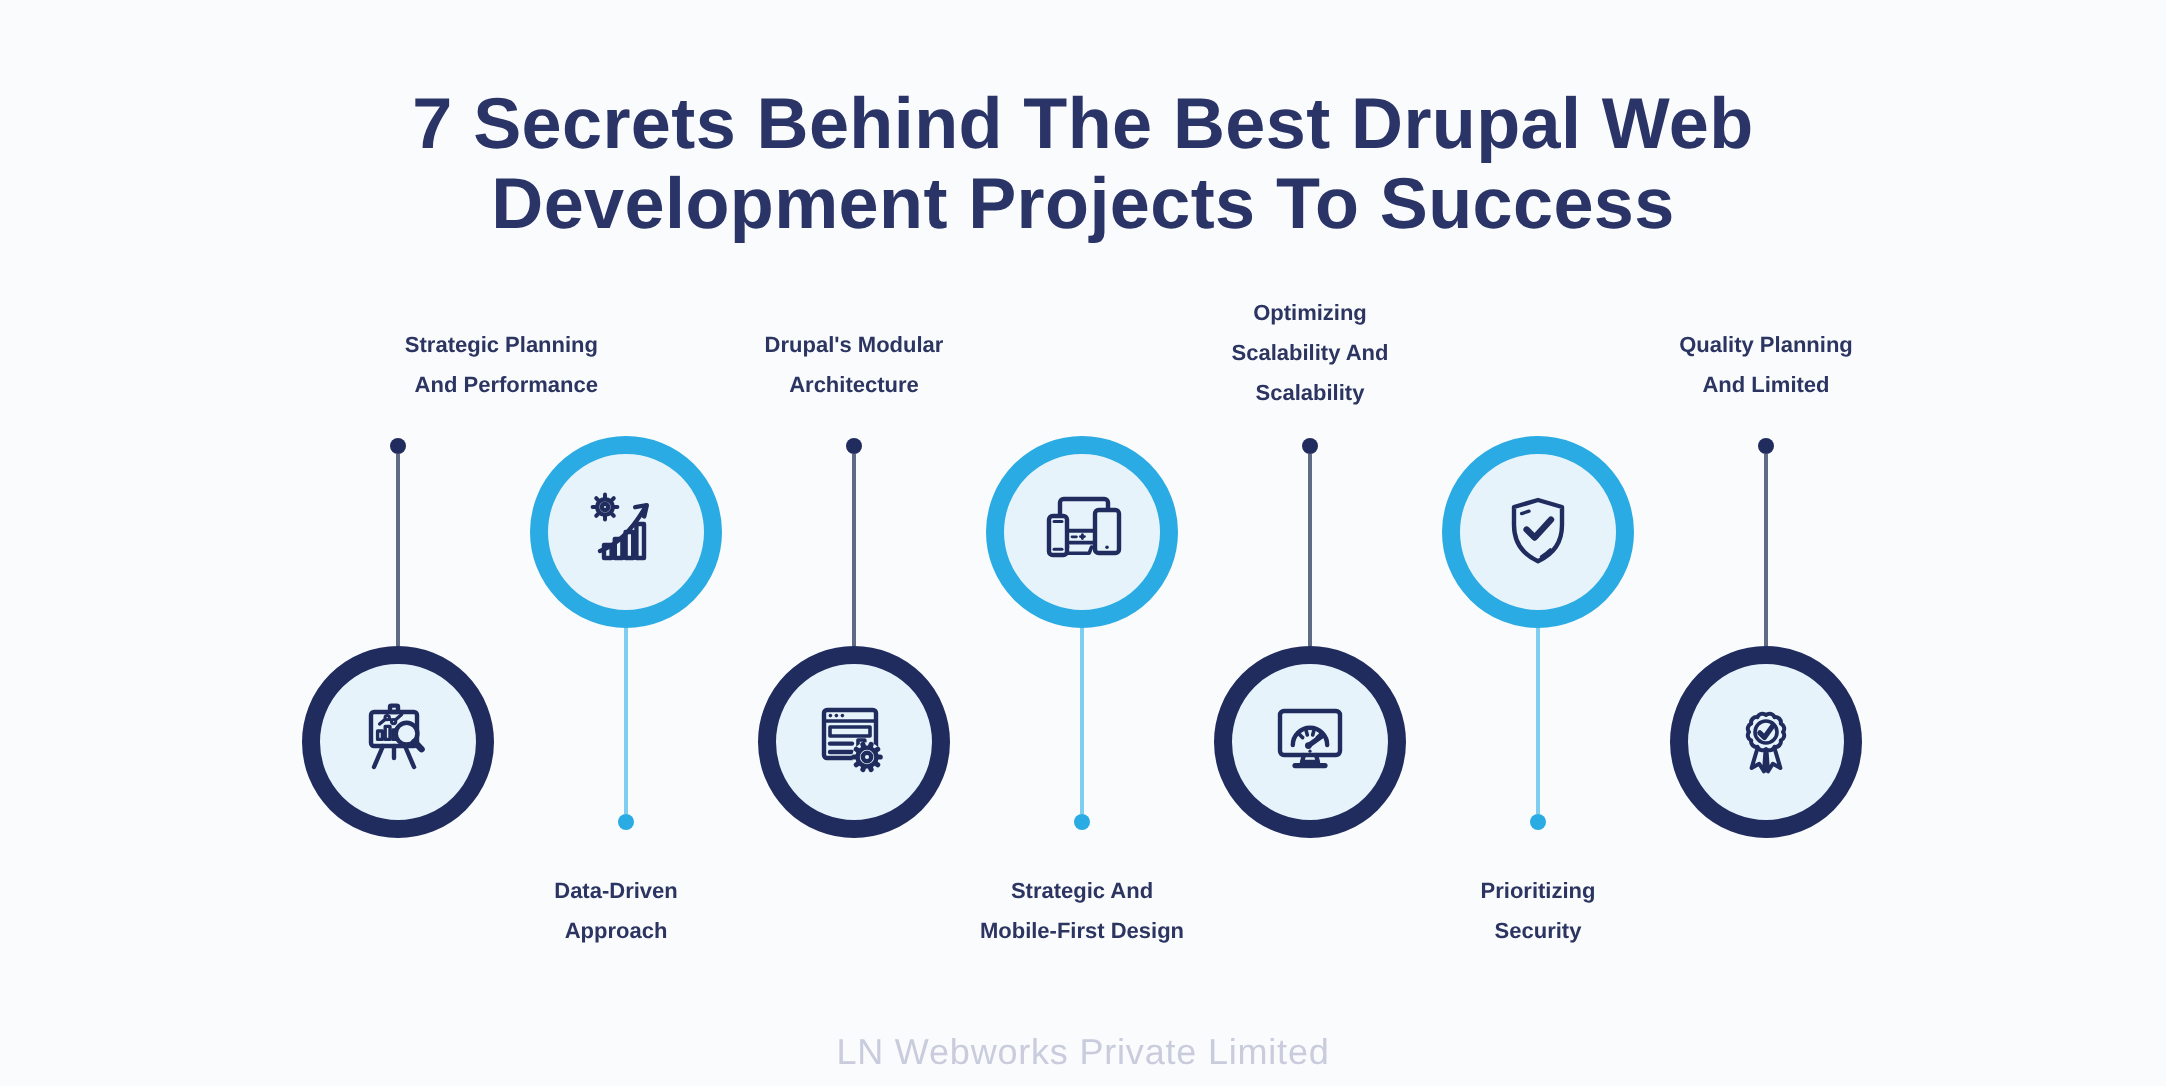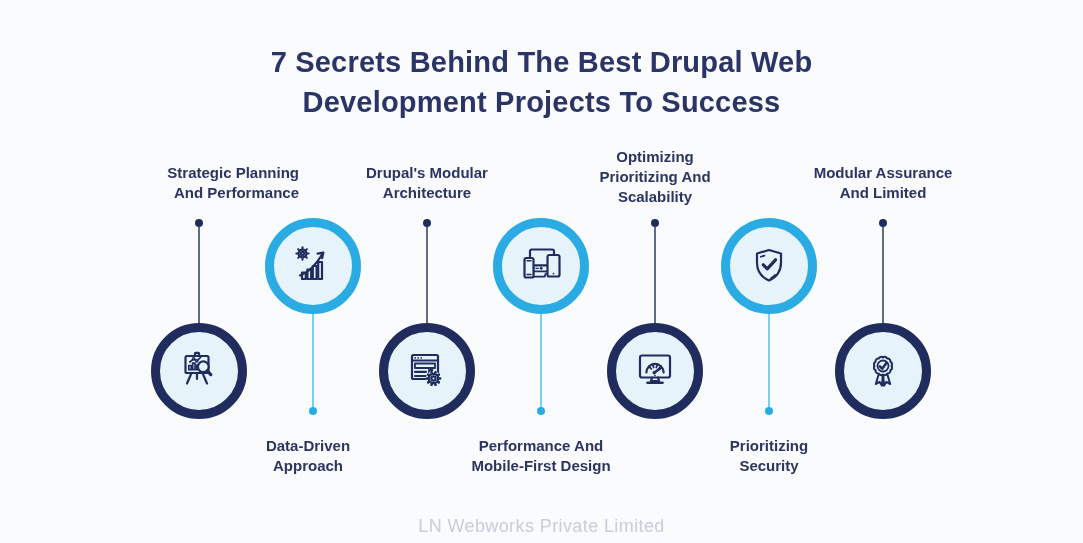--- a/index.html
+++ b/index.html
@@ -3,27 +3,27 @@
 <meta charset="utf-8">
 <style>
   html,body{margin:0;padding:0;}
   .canvas{
     position:relative; width:1083px; height:543px;
     background:#fafbfc; overflow:hidden;
     font-family:"Liberation Sans",sans-serif;
   }
   .title{
     position:absolute; top:42px; left:0; width:100%;
-    text-align:center; font-size:29px; font-weight:700;
+    text-align:center; font-size:36px; font-weight:700;
     color:#2b3467; line-height:40px; letter-spacing:.2px;
   }
   .title span{display:block;}
   .step-label{
     position:absolute; width:200px; text-align:center;
-    font-size:15px; font-weight:600; color:#2c3561; line-height:20px;
+    font-size:11px; font-weight:600; color:#2c3561; line-height:20px;
   }
   .step-label span{display:block;}
   .dot{position:absolute; width:8px; height:8px; border-radius:50%;}
   .dot.navy{background:#202c5e;}
   .dot.cyan{background:#2aabe3;}
   .stem{position:absolute; width:2px;}
   .stem.gray{background:#5e6a86;}
   .stem.cyan{background:#7fcdf1;}
   .circle{
     position:absolute; width:78px; height:78px; border-radius:50%;
@@ -153,29 +153,29 @@
         <rect x="7.5" y="16" width="9" height="19.5" rx="1.8" fill="#e7f3fb"></rect>
         <line x1="10" y1="18.8" x2="14" y2="18.8" stroke-width="1.5"></line>
         <line x1="10" y1="32.6" x2="14" y2="32.6" stroke-width="1.5"></line>
         <rect x="30.5" y="13" width="12" height="21.5" rx="1.8" fill="#e7f3fb"></rect>
         <circle cx="36.5" cy="31.6" r="0.9" fill="#202c5e" stroke="none"></circle>
       </svg>
     </div>
     <div class="stem cyan" style="left:540px; top:314px; height:93px;"></div>
     <div class="dot cyan" style="left:537px; top:407px;"></div>
     <div class="step-label" style="left:441px; top:436px;">
-      <span>Performance And</span>
+      <span>Strategic And</span>
       <span>Mobile-First Design</span>
     </div>
   </div>
 
   <div>
     <div class="step-label" style="left:555px; top:147px;">
       <span>Optimizing</span>
-      <span>Prioritizing And</span>
+      <span>Scalability And</span>
       <span>Scalability</span>
     </div>
     <div class="dot navy" style="left:651px; top:219px;"></div>
     <div class="stem gray" style="left:654px; top:227px; height:96px;"></div>
     <div class="circle navy" style="left:607px; top:323px;">
       <svg class="icon" width="48" height="48" viewBox="0 0 48 48">
         <rect x="9" y="8.5" width="30" height="22" rx="2"></rect>
         <path d="M21 30.5 L20 34 H28 L27 30.5"></path>
         <line x1="16.5" y1="35.8" x2="31.5" y2="35.8" stroke-width="2.6"></line>
         <path d="M15.4 25.5 A8.6 8.6 0 0 1 32.6 25.5"></path>
@@ -202,21 +202,21 @@
     <div class="stem cyan" style="left:768px; top:314px; height:93px;"></div>
     <div class="dot cyan" style="left:765px; top:407px;"></div>
     <div class="step-label" style="left:669px; top:436px;">
       <span>Prioritizing</span>
       <span>Security</span>
     </div>
   </div>
 
   <div>
     <div class="step-label" style="left:783px; top:163px;">
-      <span>Modular Assurance</span>
+      <span>Quality Planning</span>
       <span>And Limited</span>
     </div>
     <div class="dot navy" style="left:879px; top:219px;"></div>
     <div class="stem gray" style="left:882px; top:227px; height:96px;"></div>
     <div class="circle navy" style="left:835px; top:323px;">
       <svg class="icon" width="48" height="48" viewBox="0 0 48 48">
         <path d="M20.2 25.5 L16.8 37 L20.6 34.9 L23 38.7 L23.8 27.5" stroke-width="2"></path>
         <path d="M27.8 25.5 L31.2 37 L27.4 34.9 L25 38.7 L24.2 27.5" stroke-width="2"></path>
         <path d="M32.5 19 A2.7 2.7 0 0 1 31.4 23.2 A2.7 2.7 0 0 1 28.3 26.4 A2.7 2.7 0 0 1 24 27.5 A2.7 2.7 0 0 1 19.7 26.4 A2.7 2.7 0 0 1 16.6 23.2 A2.7 2.7 0 0 1 15.5 19 A2.7 2.7 0 0 1 16.6 14.8 A2.7 2.7 0 0 1 19.7 11.6 A2.7 2.7 0 0 1 24 10.5 A2.7 2.7 0 0 1 28.3 11.6 A2.7 2.7 0 0 1 31.4 14.8 A2.7 2.7 0 0 1 32.5 19 Z" fill="#e7f3fb" stroke-width="2"></path>
         <circle cx="24" cy="19" r="5.5" stroke-width="1.8"></circle>

